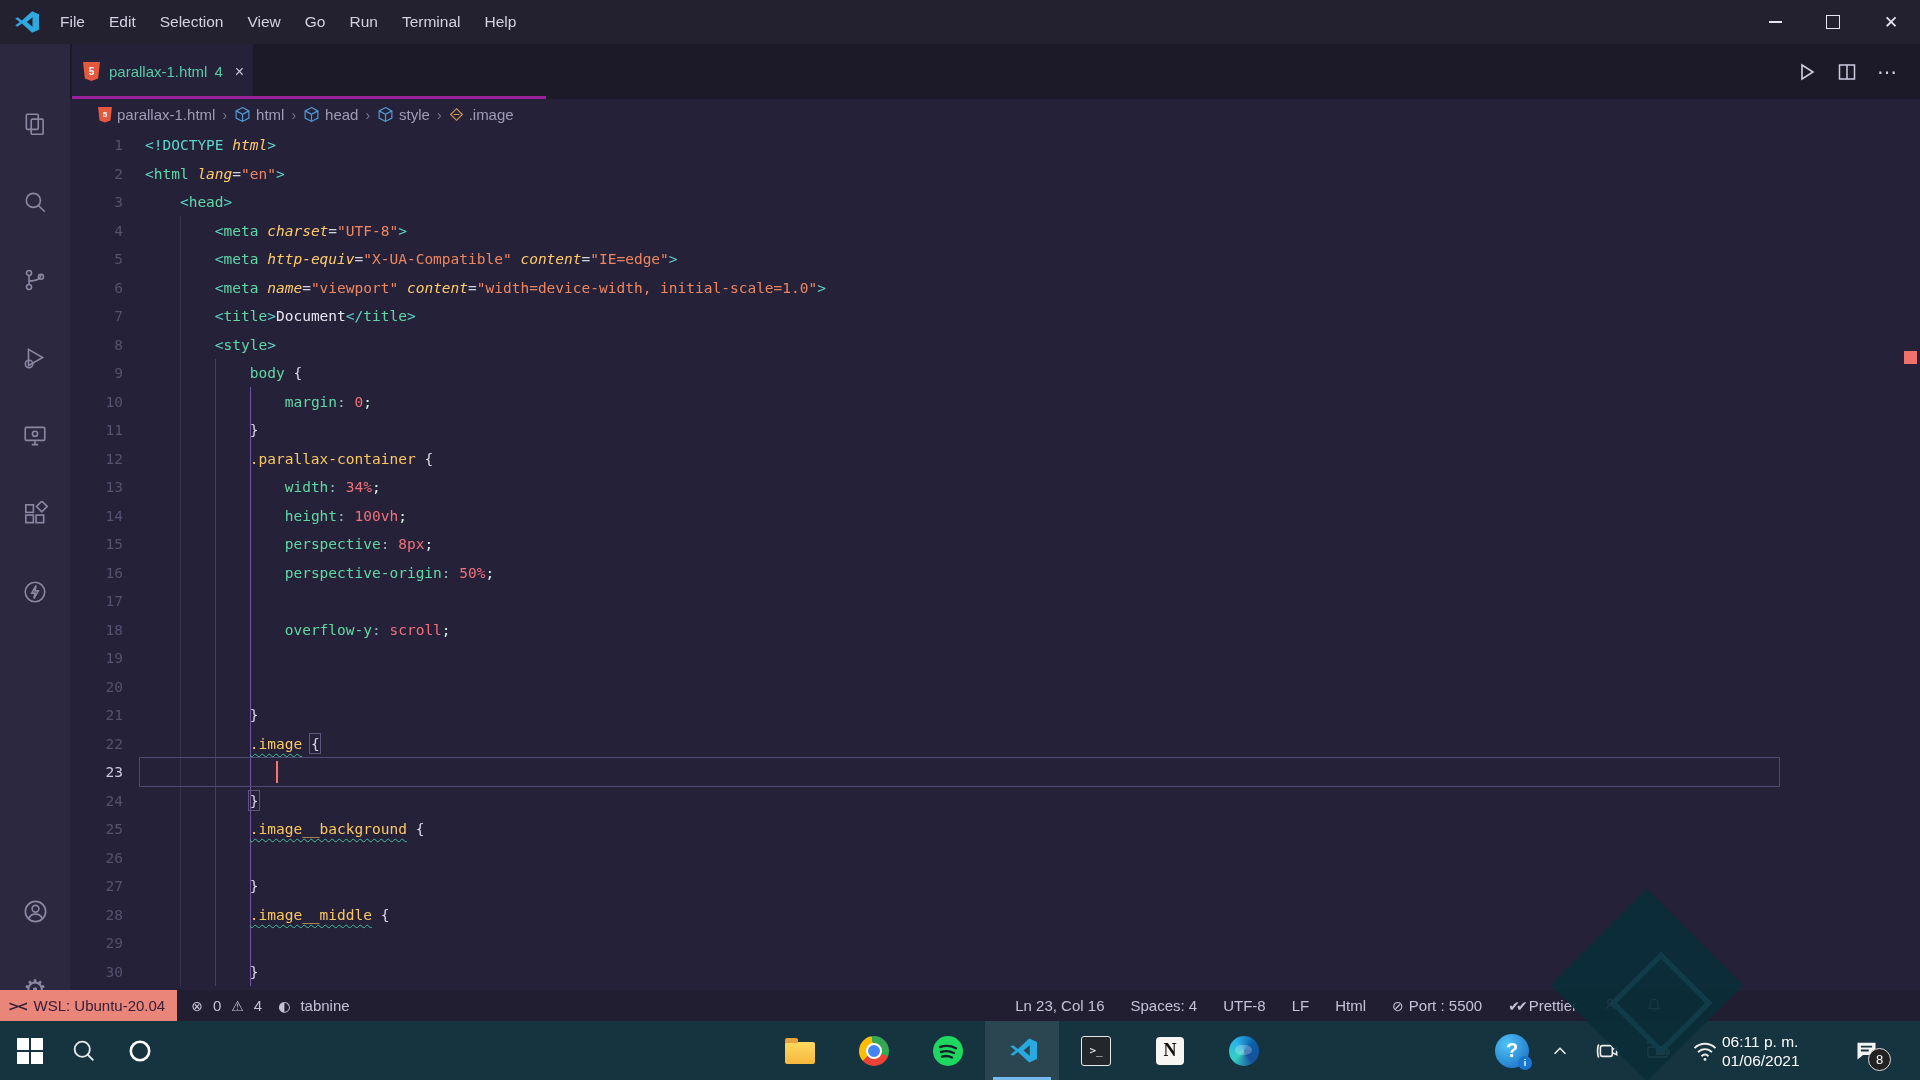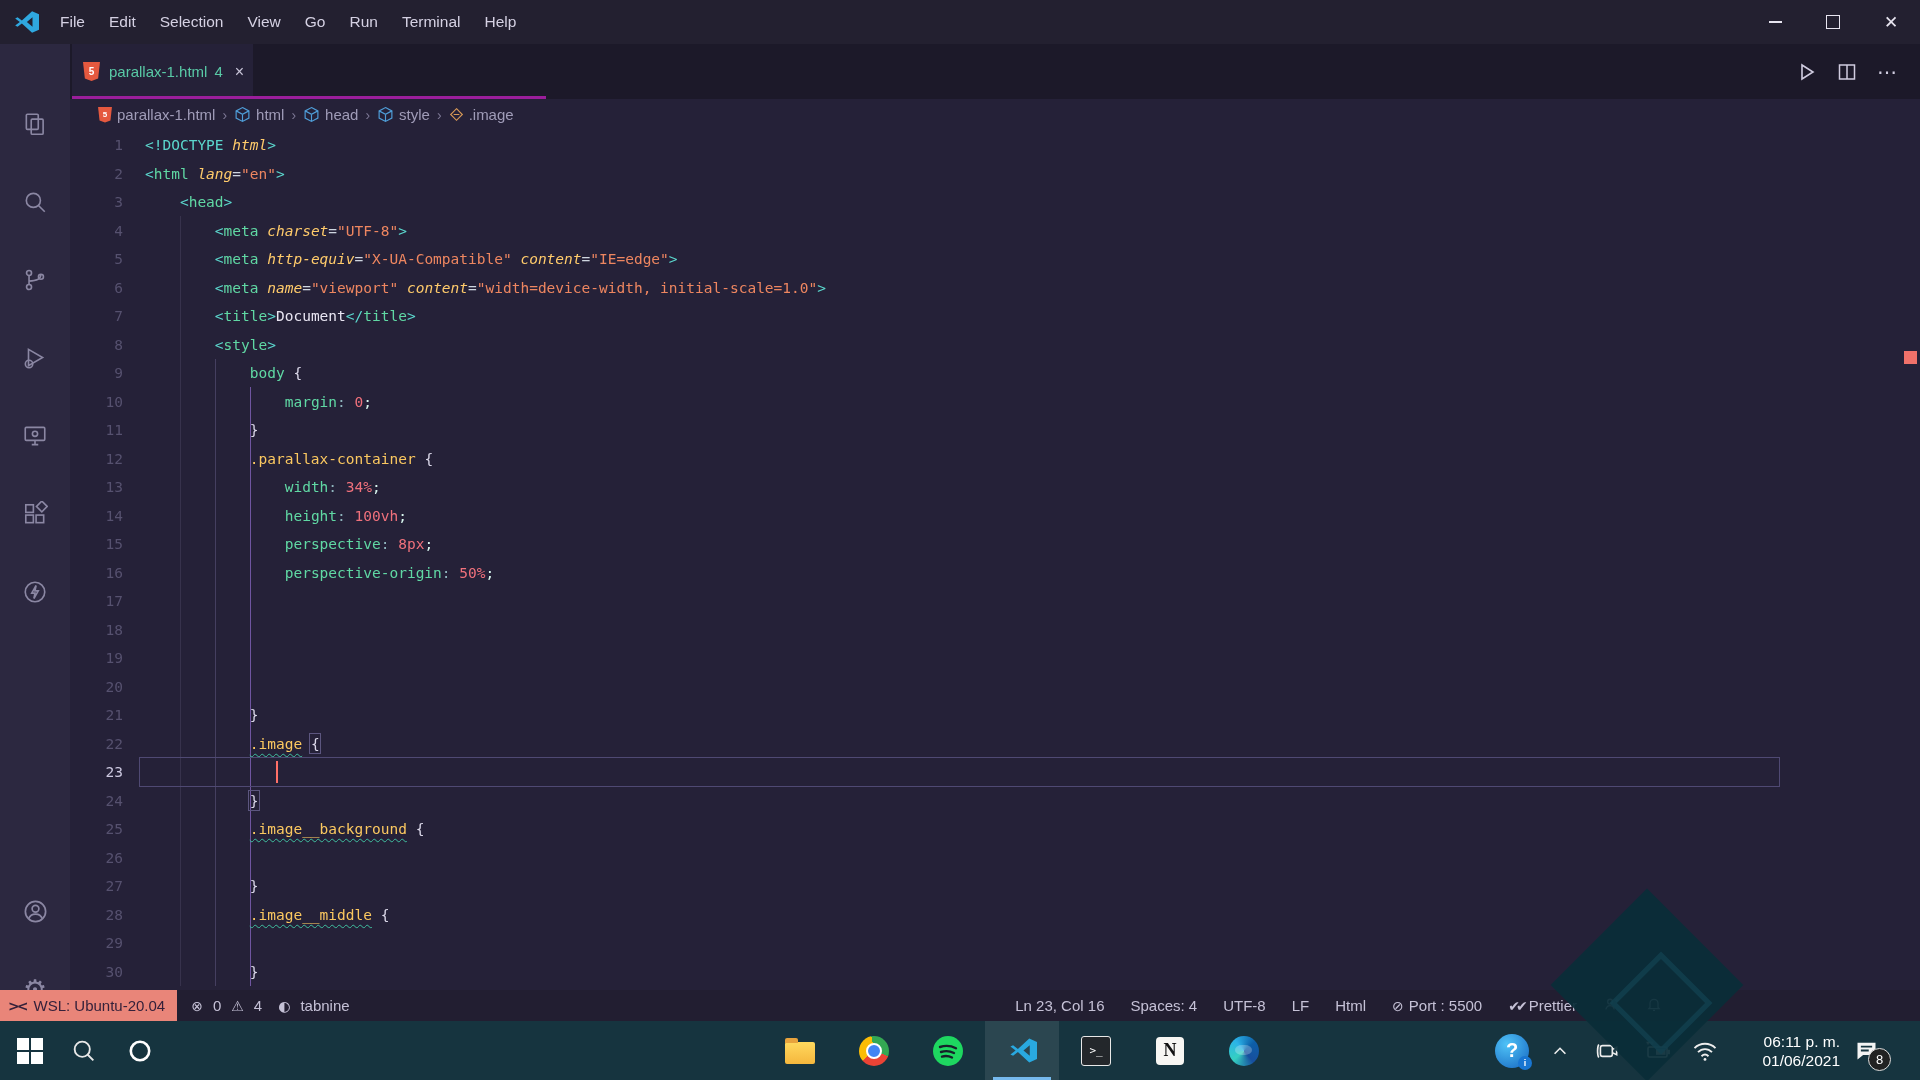--- a/index.html
+++ b/index.html
@@ -98,21 +98,21 @@
   .terminal-ico{width:28px;height:28px;background:#23272b;border:1.6px solid #e8e8e8;border-radius:3px;
       color:#fff;font-family:"DejaVu Sans Mono",monospace;font-size:11px;display:flex;align-items:center;justify-content:center;}
   .notion-ico{width:28px;height:28px;background:#f7f6f3;border-radius:4px;color:#111;
       font-family:"Liberation Serif",serif;font-weight:bold;font-size:18px;display:flex;align-items:center;justify-content:center;}
   .edge-ico{width:30px;height:30px;border-radius:50%;
       background:conic-gradient(from 230deg,#35d0c2,#2bb3e8,#0d5ea8,#174f9e,#35d0c2);position:relative;}
   .edge-ico::after{content:"";position:absolute;left:6px;top:9px;width:17px;height:10px;border-radius:50% / 60%;
       background:rgba(255,255,255,0.25);}
   .tray-item{position:absolute;top:0;height:59px;display:flex;align-items:center;justify-content:center;z-index:33;}
   #clock{position:absolute;left:1722px;top:0;width:118px;height:59px;display:flex;flex-direction:column;
-         justify-content:center;align-items:flex-end;color:#fff;font-size:15.5px;line-height:19px;z-index:33;}
+         justify-content:center;align-items:flex-start;color:#fff;font-size:15.5px;line-height:19px;z-index:33;}
   .help-ico{width:34px;height:34px;border-radius:50%;background:radial-gradient(circle at 35% 30%,#4fc3f7,#1565c0);
       color:#fff;font-weight:bold;font-size:20px;display:flex;align-items:center;justify-content:center;position:relative;}
   .help-ico i{position:absolute;right:-3px;bottom:-2px;width:14px;height:14px;border-radius:50%;background:#1976d2;
       color:#fff;font-size:9px;font-style:normal;display:flex;align-items:center;justify-content:center;}
   #notif-badge{position:absolute;left:1868px;top:1048px;width:21px;height:21px;border-radius:50%;background:#222;
       border:1.5px solid #ddd;color:#fff;font-size:13px;display:flex;align-items:center;justify-content:center;z-index:34;}
 
   
   #watermark{position:absolute;left:1599px;top:937px;width:96px;height:96px;background:#0a2d38;
              transform:rotate(45deg) scale(1.42);opacity:0.93;z-index:31;}
@@ -292,21 +292,21 @@
         <div class="code-row" style="top: 200.5px;"><span class="ln">8</span><span class="code-text"><span class="tk-ws">        </span><span class="tk-pt">&lt;</span><span class="tk-tag">style</span><span class="tk-pt">&gt;</span></span></div>
         <div class="code-row" style="top: 229px;"><span class="ln">9</span><span class="code-text"><span class="tk-ws">            </span><span class="tk-tag">body</span><span class="tk-txt"> </span><span class="tk-br">{</span></span></div>
         <div class="code-row" style="top: 257.5px;"><span class="ln">10</span><span class="code-text"><span class="tk-ws">                </span><span class="tk-prop">margin</span><span class="tk-pun">: </span><span class="tk-val">0</span><span class="tk-semi">;</span></span></div>
         <div class="code-row" style="top: 286px;"><span class="ln">11</span><span class="code-text"><span class="tk-ws">            </span><span class="tk-br">}</span></span></div>
         <div class="code-row" style="top: 314.5px;"><span class="ln">12</span><span class="code-text"><span class="tk-ws">            </span><span class="tk-sel">.parallax-container</span><span class="tk-txt"> </span><span class="tk-br">{</span></span></div>
         <div class="code-row" style="top: 343px;"><span class="ln">13</span><span class="code-text"><span class="tk-ws">                </span><span class="tk-prop">width</span><span class="tk-pun">: </span><span class="tk-val">34%</span><span class="tk-semi">;</span></span></div>
         <div class="code-row" style="top: 371.5px;"><span class="ln">14</span><span class="code-text"><span class="tk-ws">                </span><span class="tk-prop">height</span><span class="tk-pun">: </span><span class="tk-val">100vh</span><span class="tk-semi">;</span></span></div>
         <div class="code-row" style="top: 400px;"><span class="ln">15</span><span class="code-text"><span class="tk-ws">                </span><span class="tk-prop">perspective</span><span class="tk-pun">: </span><span class="tk-val">8px</span><span class="tk-semi">;</span></span></div>
         <div class="code-row" style="top: 428.5px;"><span class="ln">16</span><span class="code-text"><span class="tk-ws">                </span><span class="tk-prop">perspective-origin</span><span class="tk-pun">: </span><span class="tk-val">50%</span><span class="tk-semi">;</span></span></div>
         <div class="code-row" style="top: 457px;"><span class="ln">17</span></div>
-        <div class="code-row" style="top: 485.5px;"><span class="ln">18</span></div>
+        <div class="code-row" style="top: 485.5px;"><span class="ln">18</span><span class="code-text"><span class="tk-ws">                </span><span class="tk-prop">overflow-y</span><span class="tk-pun">: </span><span class="tk-val">scroll</span><span class="tk-semi">;</span></span></div>
         <div class="code-row" style="top: 514px;"><span class="ln">19</span></div>
         <div class="code-row" style="top: 542.5px;"><span class="ln">20</span><span class="code-text"></span></div>
         <div class="code-row" style="top: 571px;"><span class="ln">21</span><span class="code-text"><span class="tk-ws">            </span><span class="tk-br">}</span></span></div>
         <div class="code-row" style="top: 599.5px;"><span class="ln">22</span><span class="code-text"><span class="tk-ws">            </span><span class="tk-selw">.image</span><span class="tk-txt"> </span><span class="tk-br">{</span></span></div>
         <div class="code-row" style="top: 628px;"><span class="ln active">23</span><span class="code-text"></span></div>
         <div class="code-row" style="top: 656.5px;"><span class="ln">24</span><span class="code-text"><span class="tk-ws">            </span><span class="tk-br">}</span></span></div>
         <div class="code-row" style="top: 685px;"><span class="ln">25</span><span class="code-text"><span class="tk-ws">            </span><span class="tk-selw">.image__background</span><span class="tk-txt"> </span><span class="tk-br">{</span></span></div>
         <div class="code-row" style="top: 713.5px;"><span class="ln">26</span><span class="code-text"></span></div>
         <div class="code-row" style="top: 742px;"><span class="ln">27</span><span class="code-text"><span class="tk-ws">            </span><span class="tk-br">}</span></span></div>
         <div class="code-row" style="top: 770.5px;"><span class="ln">28</span><span class="code-text"><span class="tk-ws">            </span><span class="tk-selw">.image__middle</span><span class="tk-txt"> </span><span class="tk-br">{</span></span></div>

